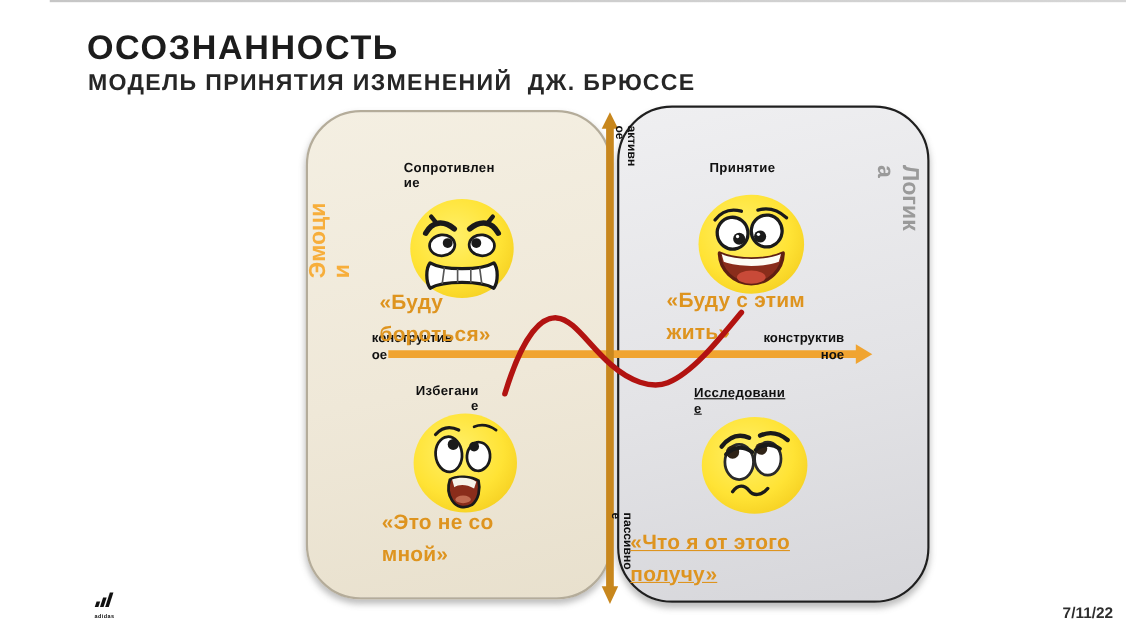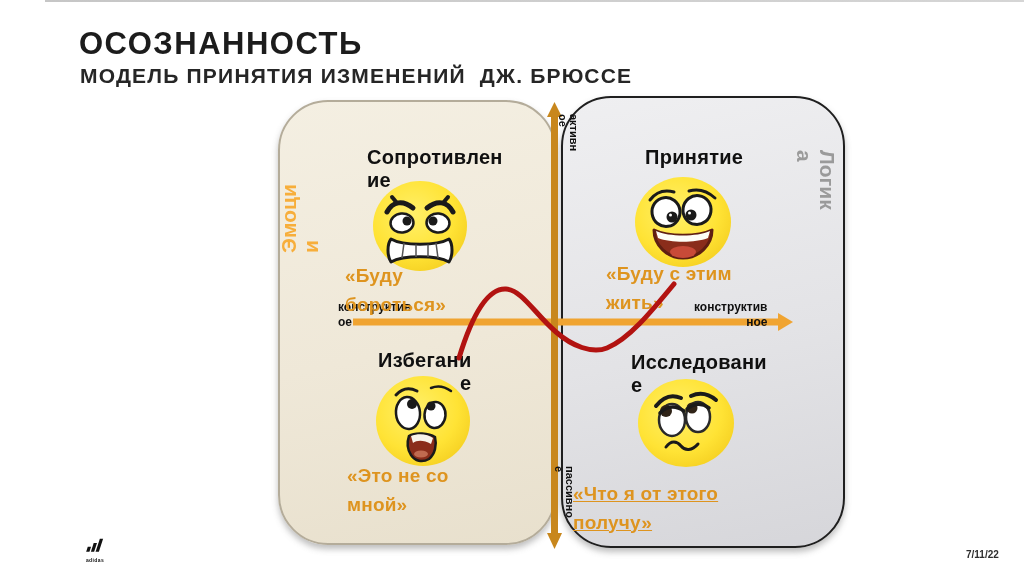--- a/index.html
+++ b/index.html
@@ -16,21 +16,21 @@
   .panel{position:absolute;box-sizing:border-box;border-radius:50px;}
   .panel-left{left:233px;top:100px;width:278px;height:445px;
               background:linear-gradient(168deg,#f4efe2 0%,#efe8d8 55%,#e8e0cd 100%);
               border:2px solid #b4ac9a;box-shadow:0 4px 6px rgba(110,110,110,.45);}
   .panel-right{left:516px;top:96px;width:284px;height:452px;
                background:linear-gradient(168deg,#efeff1 0%,#e3e3e6 55%,#d6d6da 100%);
                border:2px solid #1f1f1f;box-shadow:0 4px 6px rgba(110,110,110,.45);}
 
   .layer{position:absolute;left:0;top:0;pointer-events:none;}
 
-  .q-label{position:absolute;font-size:20px;font-weight:bold;color:#101010;
+  .q-label{position:absolute;font-size:12px;font-weight:bold;color:#101010;
            line-height:1.15;white-space:pre-line;letter-spacing:.3px;}
   .q-quote{position:absolute;font-size:19px;font-weight:bold;color:#de941f;
            line-height:1.5;white-space:pre-line;letter-spacing:.2px;}
   .axis-sub{position:absolute;font-size:12px;font-weight:bold;color:#101010;
             line-height:1.25;white-space:pre-line;}
 
   .v-label{position:absolute;writing-mode:vertical-rl;font-weight:bold;white-space:pre-line;}
   .axis-v{font-size:11px;color:#101010;line-height:11px;}
   .axis-v-top{left:512px;top:114px;height:95px;}
   .axis-v-bottom{left:508px;top:466px;height:100px;}
@@ -38,21 +38,21 @@
   .emotions-label{position:absolute;left:196px;top:170px;width:120px;height:46px;
                   transform:rotate(-90deg);transform-origin:center;
                   font-size:21px;font-weight:bold;color:#f7ae3b;line-height:22px;
                   white-space:pre-line;}
   .logic-label{left:748px;top:150px;height:110px;font-size:21px;color:#9a9a9a;line-height:23px;}
 
   .emoji{position:absolute;width:100px;height:96px;}
 
   .footer-logo{position:absolute;left:34px;top:538px;width:32px;text-align:center;}
   .logo-word{font-size:5px;font-weight:bold;color:#111;letter-spacing:.4px;line-height:4px;}
-  .footer-date{position:absolute;left:921px;top:549px;font-size:10px;font-weight:bold;color:#2e2e2e;}
+  .footer-date{position:absolute;left:921px;top:549px;font-size:14px;font-weight:bold;color:#2e2e2e;}
   .footer-page{position:absolute;left:979px;top:549px;font-size:10px;font-weight:bold;color:#2e2e2e;}
 </style>
 </head>
 <body>
 
 <div class="slide">
   <div class="top-strip"></div>
 
   <h1 class="title">ОСОЗНАННОСТЬ</h1>
   <div class="subtitle">МОДЕЛЬ ПРИНЯТИЯ ИЗМЕНЕНИЙ  ДЖ. БРЮССЕ</div>
@@ -89,21 +89,21 @@
 
   <div class="q-label" style="left:600px;top:146px;">Принятие</div>
   <div class="q-quote" style="left:561px;top:260px;">«Буду с этим
 жить»</div>
 
   <div class="q-label" style="left:333px;top:349px;text-align:right;">Избегани
 е</div>
   <div class="q-quote" style="left:302px;top:462px;">«Это не со
 мной»</div>
 
-  <div class="q-label" style="left:586px;top:351px;">Исследовани
+  <div class="q-label" style="left:586px;top:351px;text-decoration:underline;">Исследовани
 е</div>
   <div class="q-quote" style="left:528px;top:480px;text-decoration:underline;">«Что я от этого
 получу»</div>
 
   <svg class="emoji" style="left:325px;top:178px;" viewBox="0 0 100 96">
     <defs>
         <radialGradient id="g-angry" cx="42%" cy="38%" r="75%">
       <stop offset="0%" stop-color="#FFF06A"></stop>
           <stop offset="60%" stop-color="#FFE335"></stop>
           <stop offset="100%" stop-color="#F2CA1C"></stop>

